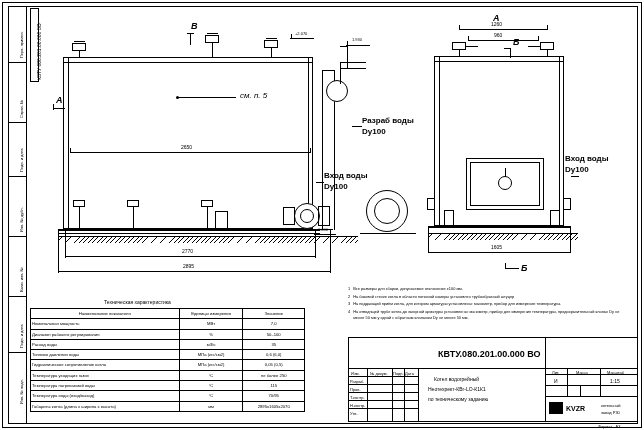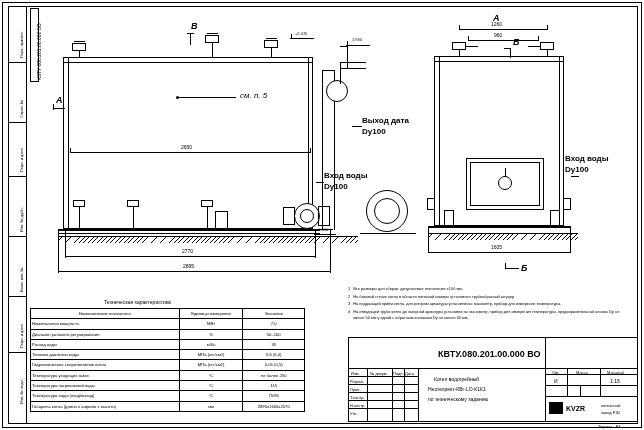--- a/index.html
+++ b/index.html
@@ -135,21 +135,21 @@
   <div class="ln h1" style="left:340px;top:62px;width:26px;"></div>
   <div class="ln h1" style="left:340px;top:68px;width:26px;"></div>
   <div class="ln v1" style="left:340px;top:62px;height:22px;"></div>
   <div class="ln v1" style="left:347px;top:46px;height:22px;"></div>
   <div class="ln h1" style="left:340px;top:46px;width:8px;"></div>
 
   <div class="circ" style="left:366px;top:190px;width:42px;height:42px;"></div>
   <div class="circ" style="left:374px;top:198px;width:26px;height:26px;"></div>
   <div class="ln h1" style="left:360px;top:233px;width:56px;"></div>
 
-  <span class="txt f8 b" style="left:362px;top:117px;">Выход дата</span>
+  <span class="txt f8 b" style="left:362px;top:117px;">Разраб воды</span>
   <span class="txt f8 b" style="left:362px;top:128px;">Dy100</span>
   <div class="ln h1" style="left:352px;top:126px;width:10px;"></div>
 
   <span class="txt f8 b" style="left:324px;top:172px;">Вход воды</span>
   <span class="txt f8 b" style="left:324px;top:183px;">Dy100</span>
   <div class="ln h1" style="left:316px;top:182px;width:8px;"></div>
 
   <div class="dim" style="left:70px;top:152px;width:240px;"></div>
   <div class="dimtick" style="left:70px;top:148px;"></div>
   <div class="dimtick" style="left:310px;top:148px;"></div>

